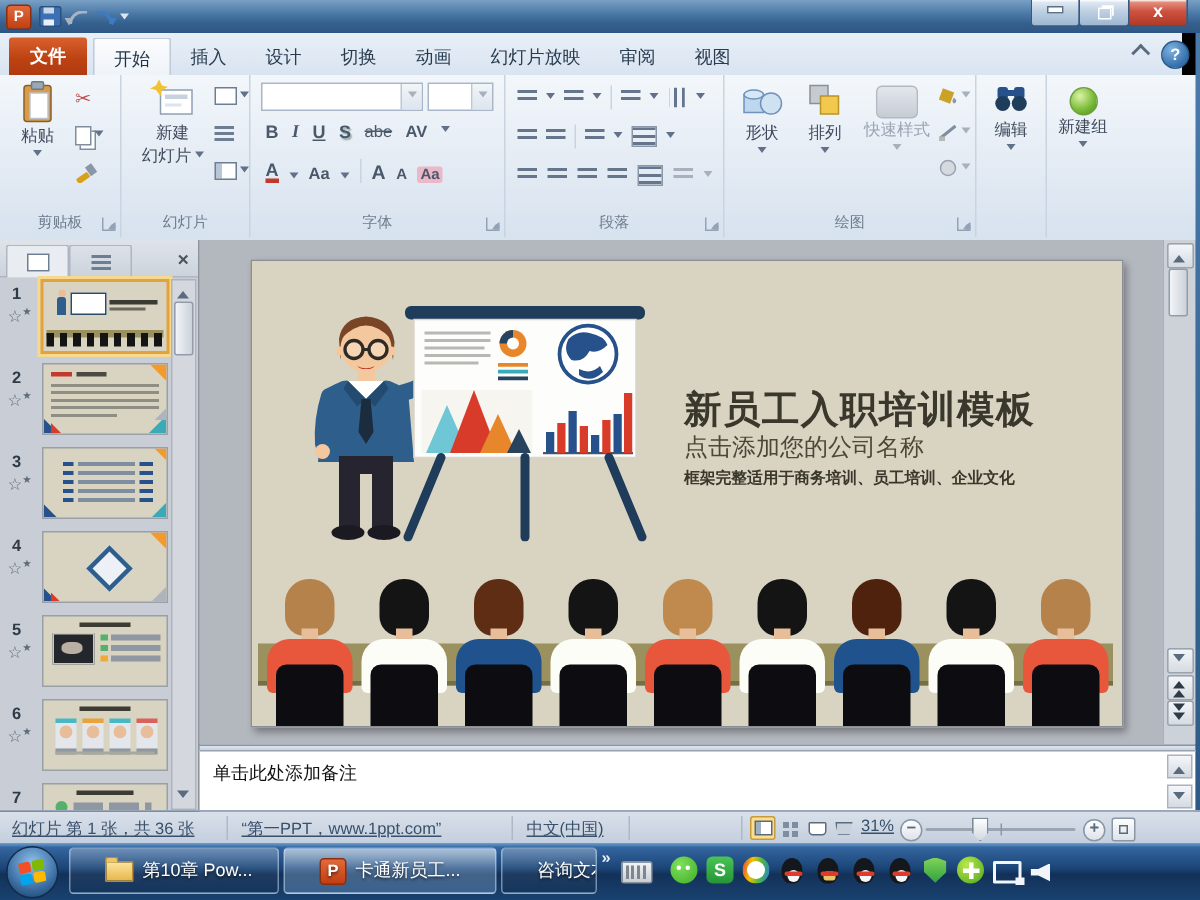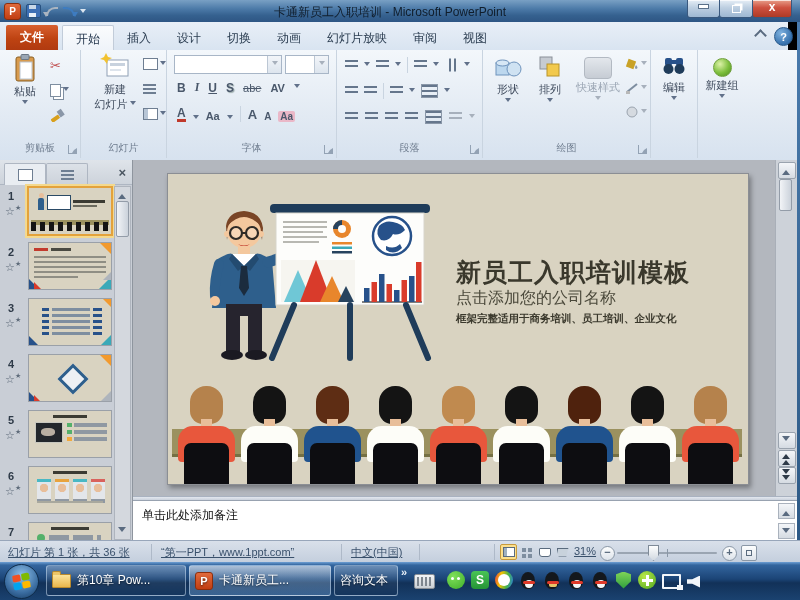--- a/index.html
+++ b/index.html
@@ -140,21 +140,21 @@
   
   #taskbar{position:absolute;left:0;top:562px;width:800px;height:38px;
     background:linear-gradient(#6D9FD4 0%,#33659E 8%,#1B4476 45%,#123158 55%,#1A4270 100%);}
   #orb{position:absolute;left:4px;top:2px;width:33px;height:33px;border-radius:50%;
     background:radial-gradient(circle at 50% 32%,#8FC2EC,#3A6CA0 62%,#16395F);border:1px solid #0F2C4A;
     display:flex;align-items:center;justify-content:center;}
   #flag{width:17px;height:15px;display:grid;grid-template-columns:1fr 1fr;grid-template-rows:1fr 1fr;gap:1px;transform:rotate(-8deg) skewY(-4deg);}
   #flag span{border-radius:1px 30% 1px 30%;}
   .tbtn{position:absolute;top:3px;height:31px;border-radius:3px;border:1px solid rgba(210,230,250,.5);
     background:linear-gradient(rgba(255,255,255,.28),rgba(255,255,255,.08) 45%,rgba(10,30,60,.25));
-    color:#fff;font-size:12px;display:flex;align-items:center;gap:6px;padding:0 5px;box-sizing:border-box;
+    color:#fff;font-size:12px;display:flex;align-items:center;gap:6px;padding:0 23px;box-sizing:border-box;
     text-shadow:0 1px 2px rgba(0,0,0,.6);white-space:nowrap;overflow:hidden;}
   .tbtn.active{background:linear-gradient(rgba(255,255,255,.6),rgba(200,225,250,.3) 45%,rgba(120,170,220,.35));}
   .icon-folder{width:17px;height:12px;background:linear-gradient(#FCE49B,#E8B64C);border:1px solid #B98A2E;border-radius:1px;position:relative;flex:none;}
   .icon-folder::before{content:"";position:absolute;top:-4px;left:-1px;width:7px;height:3px;background:#EDC668;border:1px solid #B98A2E;border-bottom:none;border-radius:2px 2px 0 0;}
   .icon-ppt{width:16px;height:16px;background:linear-gradient(#E06A3C,#C13E12);border-radius:3px;color:#fff;
     font-weight:bold;font-size:11px;display:flex;align-items:center;justify-content:center;flex:none;border:1px solid #8C2E0D;}
   #chevron{position:absolute;left:401px;top:4px;color:#E8F0F8;font-size:11px;font-weight:bold;}
   #tray{position:absolute;left:414px;top:9px;display:flex;align-items:center;gap:6px;}
   .tray{width:18px;height:18px;position:relative;flex:none;}
   .t-keyboard{width:19px;height:13px;margin-top:2px;margin-right:6px;background:linear-gradient(#F2F4F6,#C9CED4);border:1px solid #8A9098;border-radius:2px;}
@@ -186,21 +186,20 @@
 <div id="app">
 
   <div id="titlebar">
     <div id="qat">
       <div class="ic-pp">P</div>
       <div class="ic-save"></div>
       <div class="ic-undo"></div>
       <div class="ic-redo"></div>
       <div class="qat-dn"></div>
     </div>
-    <div id="wtitle">卡通新员工入职培训 - Microsoft PowerPoint</div>
     <div class="wb" style="right:80px;width:31px;">
         <span class="g-min"></span>
       </div>
     <div class="wb" style="right:47px;width:32px;">
         <span class="g-restore"></span>
       </div>
     <div class="wb" id="btn-close" style="right:8px;width:38px;">x</div>
   </div>
 
   <div id="tabrow">

